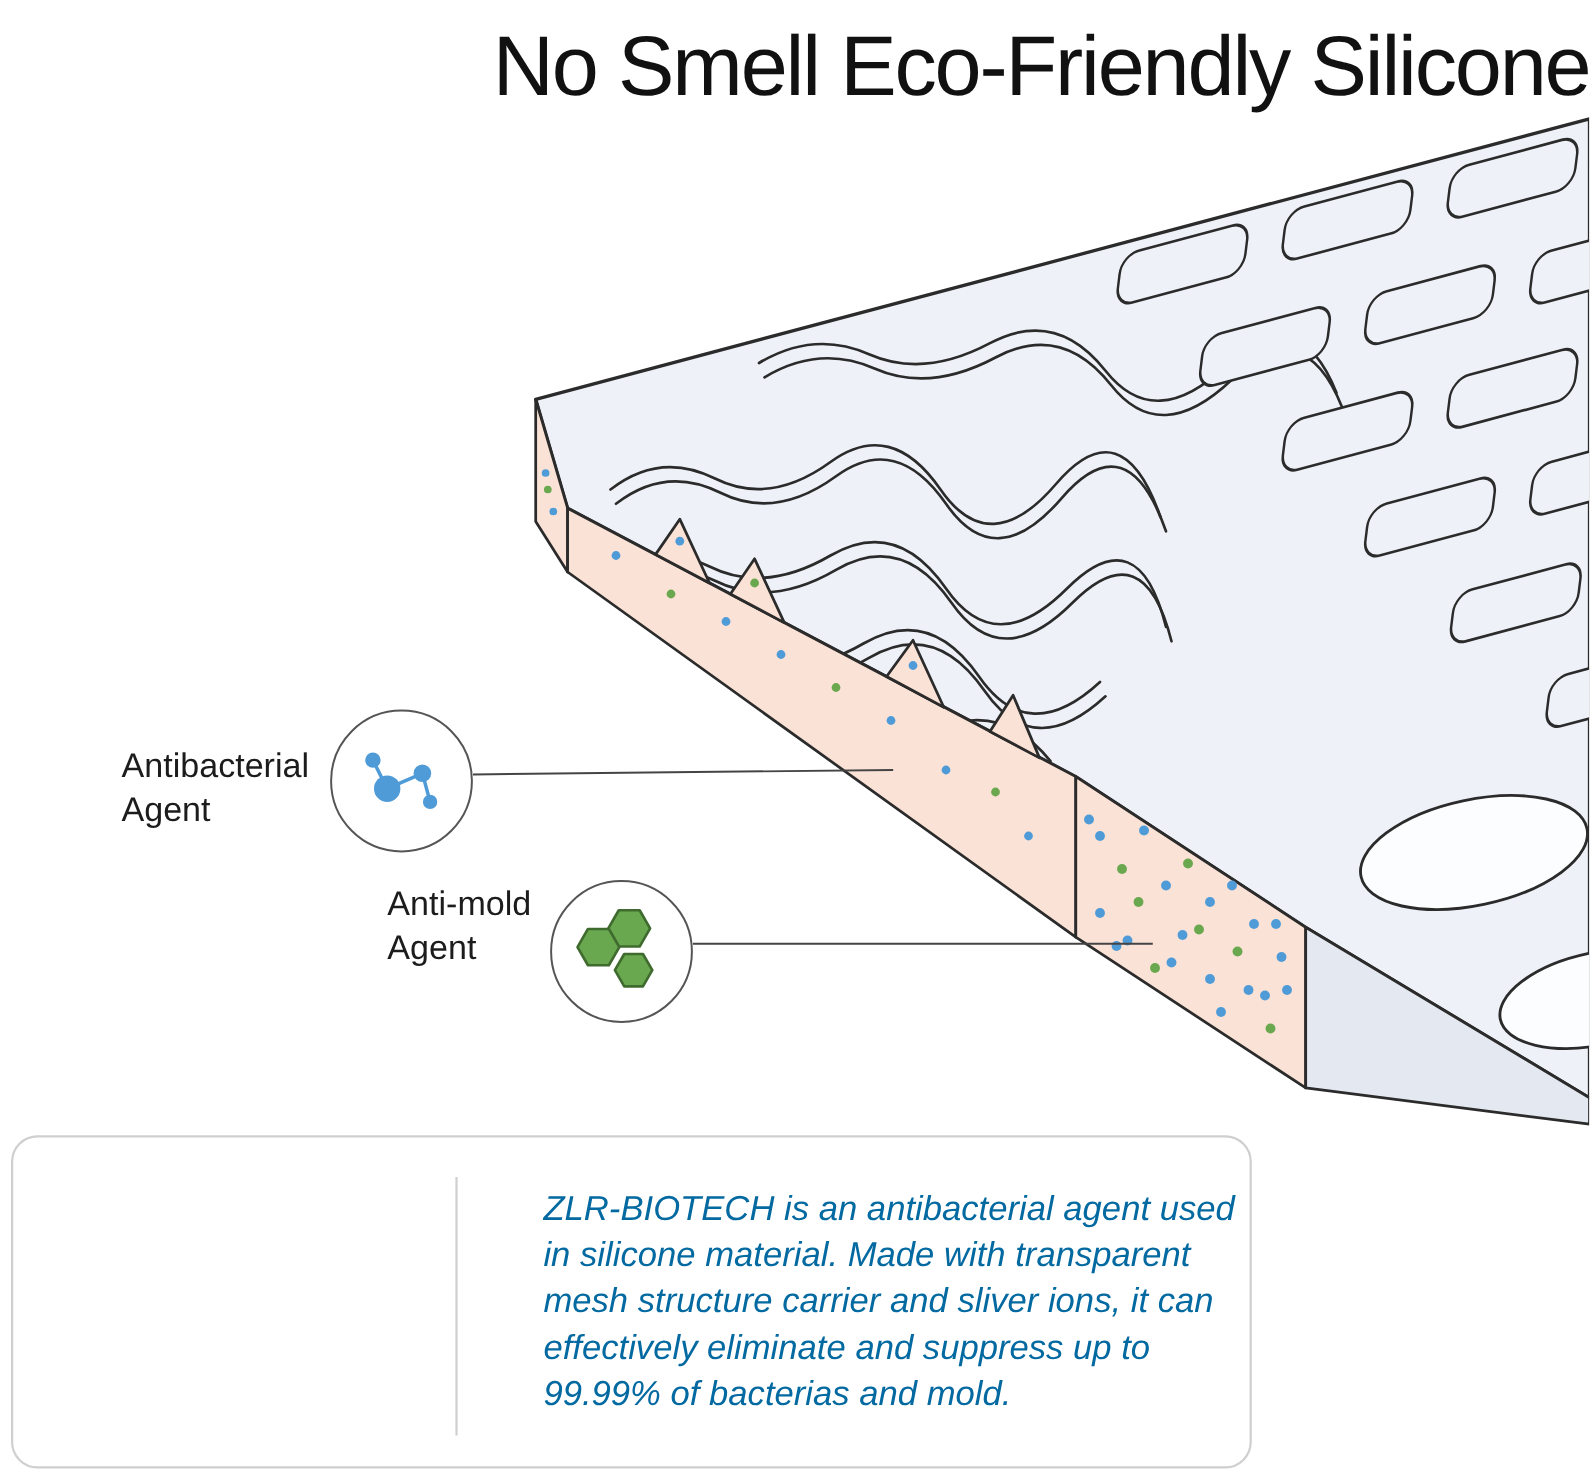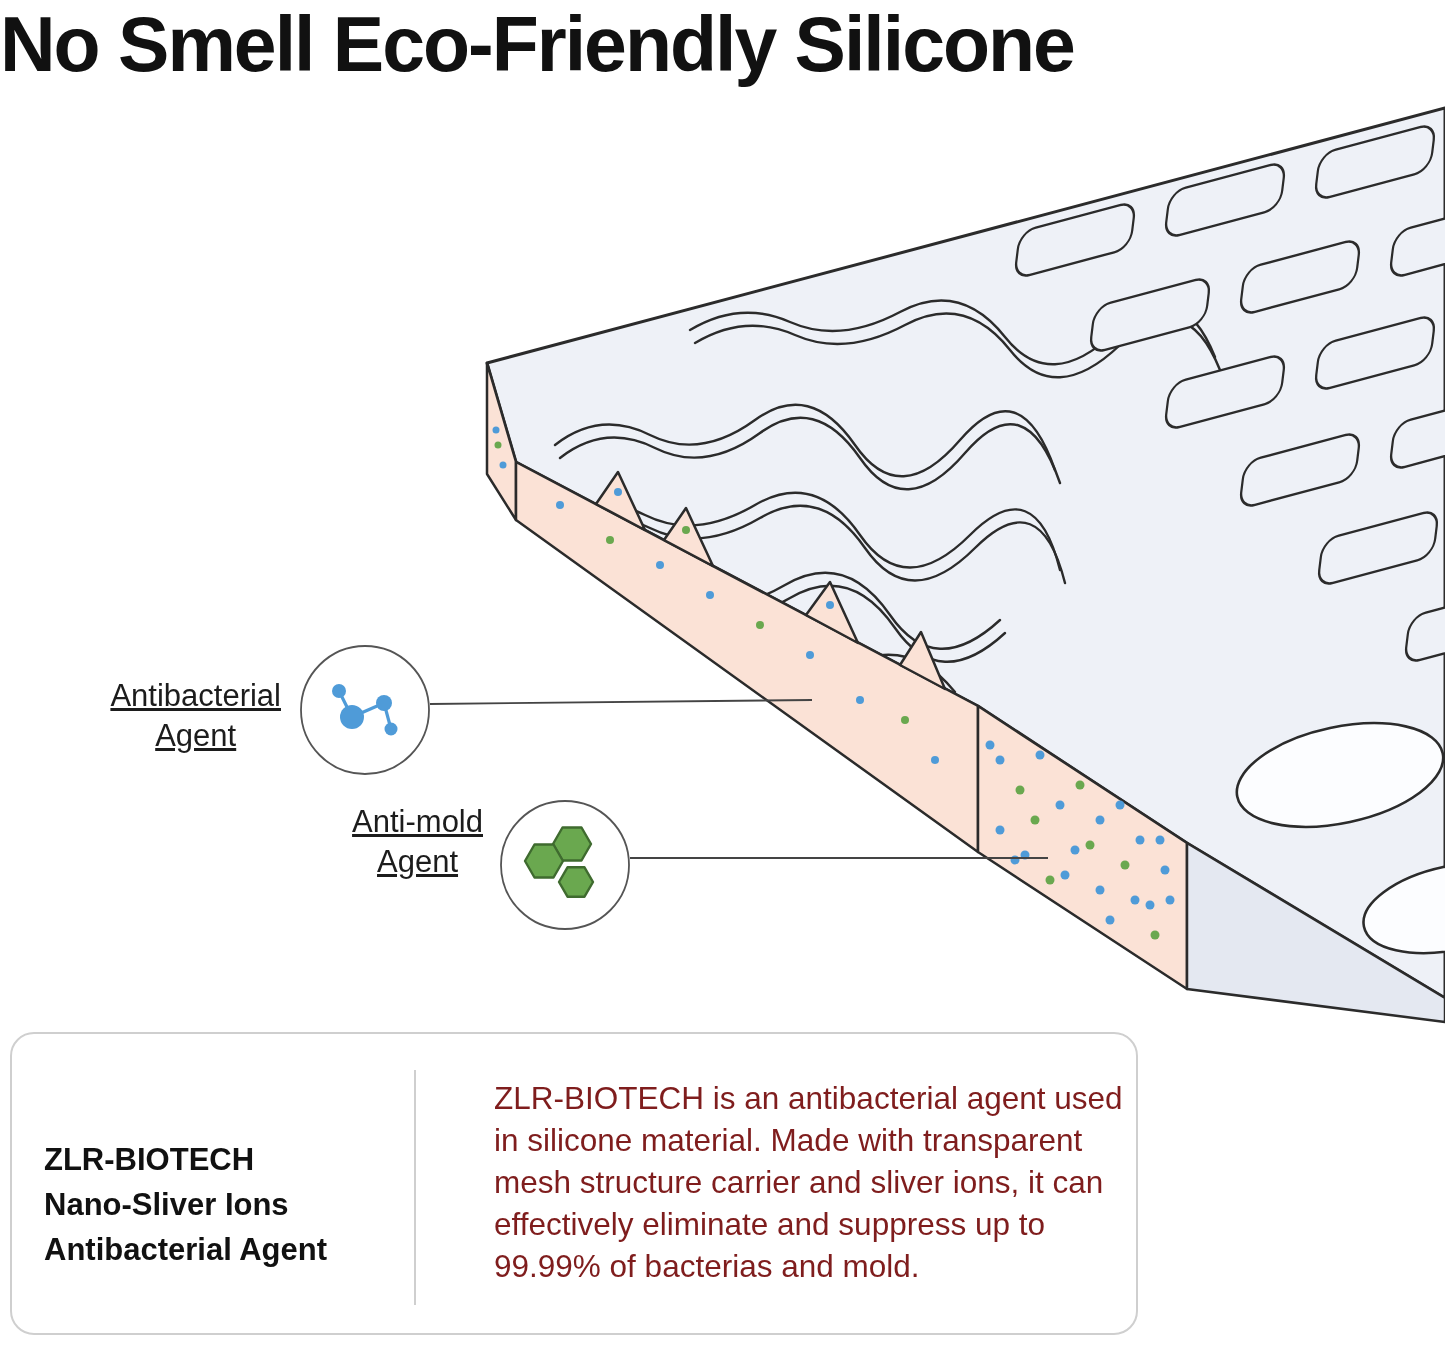--- a/index.html
+++ b/index.html
@@ -3,51 +3,50 @@
 <meta charset="utf-8">
 <style>
   html,body{margin:0;padding:0;background:#fff;}
   .page{
     position:relative;width:1445px;height:1345px;overflow:hidden;
     background:var(--c-background,#ffffff);
     font-family:"Liberation Sans", sans-serif;
     color:var(--c-text,#111111);
   }
   .title{
-    position:absolute;top:0;left:0;right:0;margin:0;padding-top:4px;
-    text-align:left;font-size:77px;font-weight:700;letter-spacing:-2px;
+    position:absolute;top:0;left:0;right:0;margin:0;padding-top:20px;
+    text-align:right;font-size:77px;font-weight:400;letter-spacing:-2px;
     line-height:1.05;color:var(--c-text,#111111);
   }
   .illustration{position:absolute;left:0;top:0;width:1445px;height:1345px;}
 
   .callout-label{
-    position:absolute;text-align:center;font-size:31px;line-height:1.28;
+    position:absolute;text-align:left;font-size:31px;line-height:1.28;
     color:#1c1c1c;
-    text-decoration:underline;
   }
   .callout-label span{display:block;}
   #label-antibacterial{top:676px;right:1164px;}
   #label-antimold{top:802px;right:962px;}
 
   .info-box{
     position:absolute;left:10px;top:1032px;width:1128px;height:303px;
     border:2px solid #cfcfcf;border-radius:24px;box-sizing:border-box;
     background:#ffffff;
   }
   .info-heading{
     position:absolute;left:32px;top:104px;font-size:31px;font-weight:700;
     line-height:1.45;color:#111;
   }
   .info-heading span{display:block;}
   .info-divider{
     position:absolute;left:402px;top:36px;bottom:28px;width:2px;background:#cfcfcf;
   }
   .info-body{
     position:absolute;left:482px;top:44px;width:630px;
-    font-size:31.5px;line-height:1.33;color:#7f1d1d;
+    font-size:31.5px;line-height:1.33;color:#0369a1;font-style:italic;
   }
 
   
   .mat-fill{fill:var(--c-mat-surface,#eef1f7);stroke:var(--c-outline,#2b2b2b);stroke-width:3;stroke-linejoin:round;}
   .mat-side{fill:#e4e8f1;stroke:var(--c-outline,#2b2b2b);stroke-width:2.5;stroke-linejoin:round;}
   .pink{fill:var(--c-mat-cross-section,#fbe2d6);stroke:var(--c-outline,#2b2b2b);stroke-width:2.5;stroke-linejoin:round;}
   .ridge{fill:none;stroke:var(--c-outline,#2b2b2b);stroke-width:2.4;stroke-linecap:round;}
   .bump{fill:var(--c-mat-surface,#eef1f7);stroke:var(--c-outline,#2b2b2b);stroke-width:2.4;}
   .hole{fill:#fcfdff;stroke:var(--c-outline,#2b2b2b);stroke-width:2.6;}
   .dot-blue{fill:var(--c-antibacterial-dot,#4f9bd8);}
@@ -214,22 +213,17 @@
   <div class="callout-label" id="label-antibacterial">
     <span>Antibacterial</span>
     <span>Agent</span>
   </div>
   <div class="callout-label" id="label-antimold">
     <span>Anti-mold</span>
     <span>Agent</span>
   </div>
 
   <div class="info-box">
-    <div class="info-heading">
-      <span>ZLR-BIOTECH</span>
-      <span>Nano-Sliver Ions</span>
-      <span>Antibacterial Agent</span>
-    </div>
     <div class="info-divider"></div>
     <div class="info-body">ZLR-BIOTECH is an antibacterial agent used in silicone material. Made with transparent mesh structure carrier and sliver ions, it can effectively eliminate and suppress up to 99.99% of bacterias and mold.</div>
   </div>
 
 </div>
 
 </body></html>

